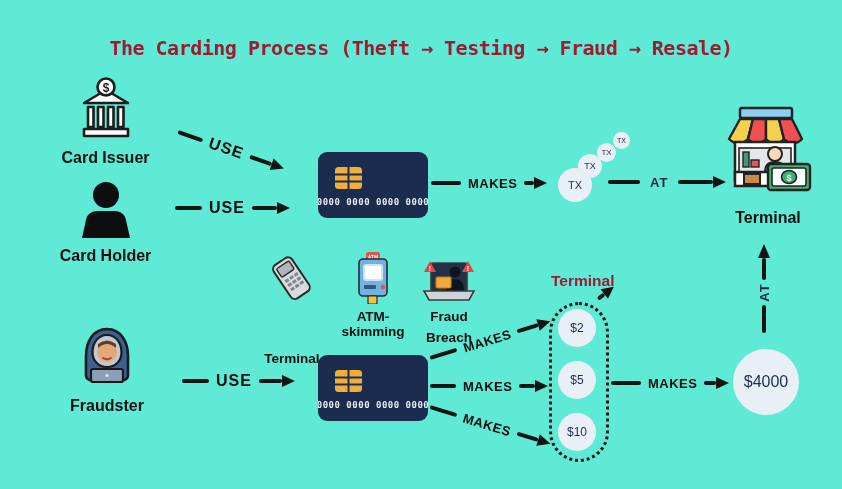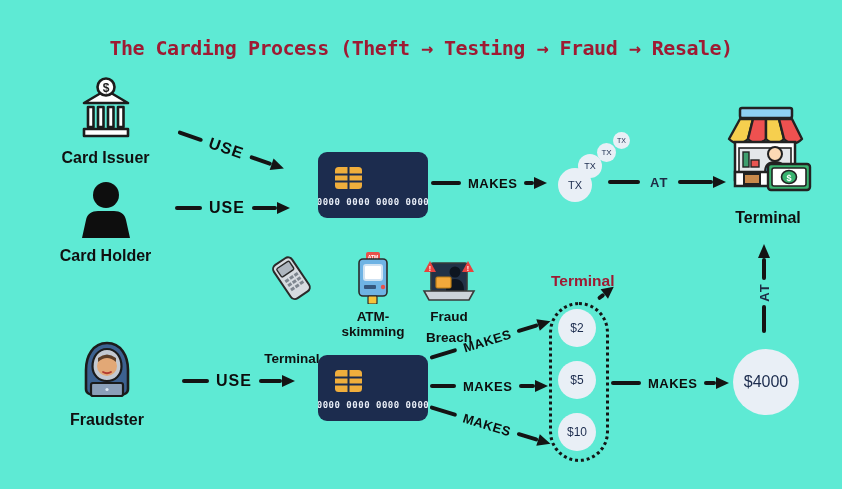--- a/index.html
+++ b/index.html
@@ -70,21 +70,21 @@
   <div class="node" style="left:48px;top:180px;width:115px;">
     <span>
       <svg width="58" height="60" viewBox="0 0 58 60">
         <circle cx="29" cy="15" r="13" fill="#0e0e0e"></circle>
         <path d="M5 58 L9 40 C10 34 15 31 21 31 L37 31 C43 31 48 34 49 40 L53 58 Z" fill="#0e0e0e"></path>
       </svg>
     </span>
     <div class="node-label">Card Holder</div>
   </div>
 
-  <div class="node" style="left:52px;top:340px;width:110px;align-items:center;">
+  <div class="node" style="left:52px;top:326px;width:110px;align-items:center;">
     <span>
       <svg width="62" height="64" viewBox="0 0 62 64">
         <path d="M31 3 C17 3 10 16 10 30 L10 49 C10 53 14 55 18 55 L44 55 C48 55 52 53 52 49 L52 30 C52 16 45 3 31 3 Z" fill="#3c6190" stroke="#1b1b1b" stroke-width="2.6" stroke-linejoin="round"></path>
         <path d="M31 9 C22 9 16.5 17 16.5 26.5 C16.5 35 23 41 31 41 C39 41 45.5 35 45.5 26.5 C45.5 17 40 9 31 9 Z" fill="#c3c9d1" stroke="#1b1b1b" stroke-width="2.2"></path>
         <circle cx="31" cy="26" r="10" fill="#e2a876"></circle>
         <path d="M22 22 Q31 14 40 22 L40 18 Q31 11 22 18 Z" fill="#5d3f27"></path>
         <path d="M27 32 Q31 34.5 35 32" stroke="#b33b30" stroke-width="1.8" fill="none" stroke-linecap="round"></path>
         <rect x="15" y="43" width="32" height="13" rx="2" fill="#8b9fb8" stroke="#1b1b1b" stroke-width="2.2"></rect>
         <circle cx="31" cy="49.5" r="1.6" fill="#dfe8f2"></circle>
       </svg>

